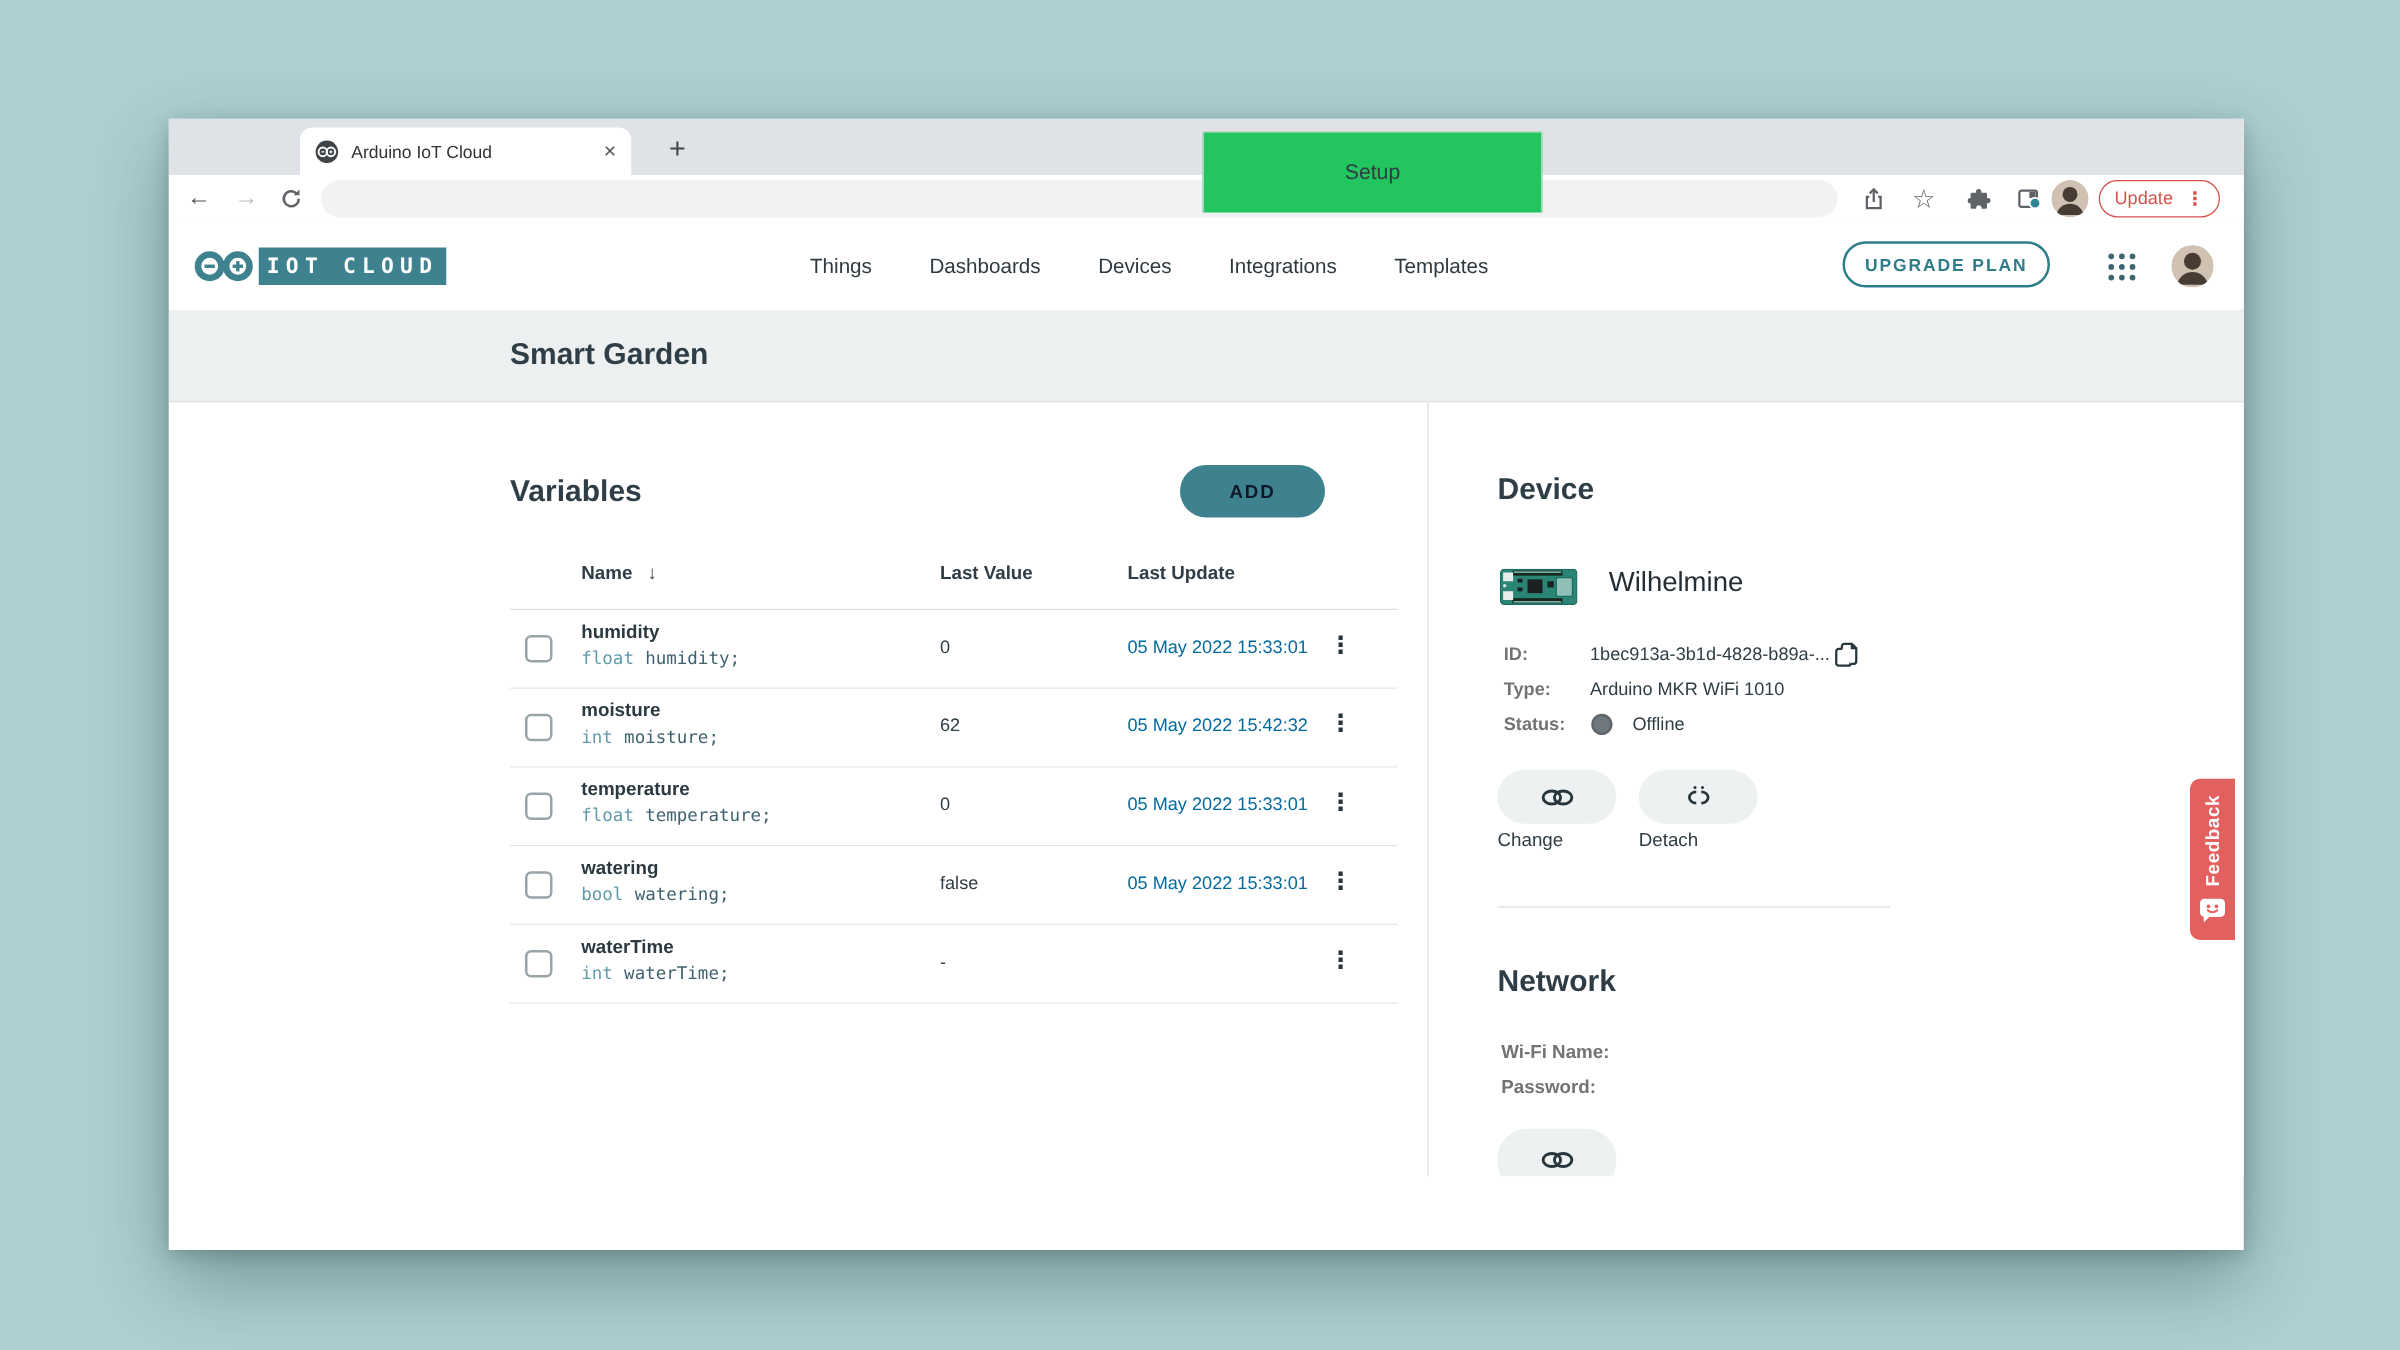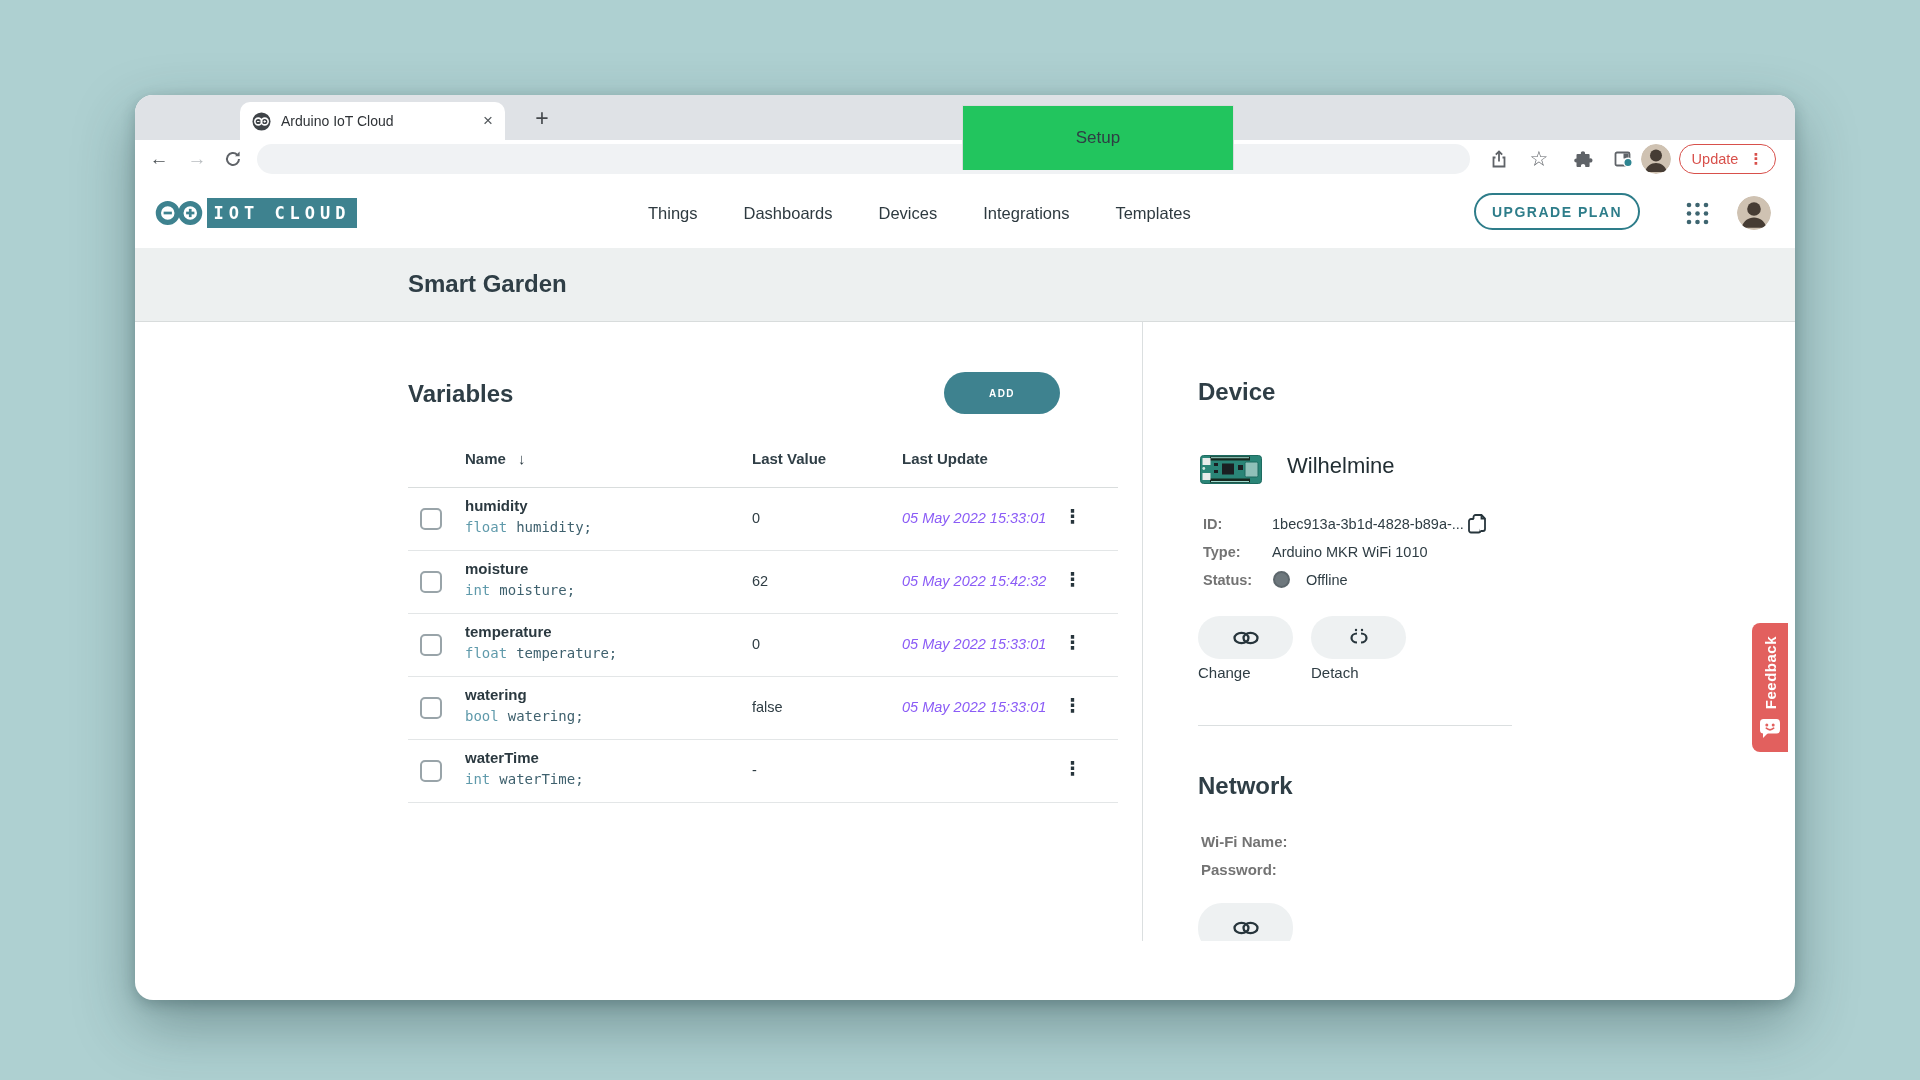--- a/index.html
+++ b/index.html
@@ -1,20 +1,20 @@
 <!DOCTYPE html>
 <html><head>
 <meta charset="utf-8">
 <style>
   html,body{margin:0;padding:0;}
   body{font-family:"Liberation Sans","DejaVu Sans",sans-serif;}
   .stage{position:relative;width:1920px;height:1080px;background:#aed0d1;overflow:hidden;}
   .abs{position:absolute;}
   .window{position:absolute;left:135px;top:95px;width:1660px;height:905px;background:#fff;
-    border-radius:18px;box-shadow:0 24px 60px rgba(23,52,54,.38),0 4px 14px rgba(23,52,54,.25);overflow:hidden;}
+    border-radius:0;box-shadow:0 24px 60px rgba(23,52,54,.38),0 4px 14px rgba(23,52,54,.25);overflow:hidden;}
   
   .tabstrip{position:absolute;left:0;top:0;width:100%;height:45px;background:#dfe2e6;}
   .light{position:absolute;top:10px;width:16px;height:16px;border-radius:50%;}
   .btab{position:absolute;left:105px;top:7px;width:265px;height:38px;background:#fff;
     border-radius:10px 10px 0 0;display:flex;align-items:center;padding:0 12px;box-sizing:border-box;}
   .btab-title{font-size:14px;color:#2f3337;margin-left:10px;flex:1;}
   .tclose{color:#53585c;font-size:17px;cursor:pointer;}
   .newtab{position:absolute;left:392px;top:8px;width:30px;height:30px;display:flex;align-items:center;justify-content:center;
     font-size:23px;color:#44484c;}
   .urlrow{position:absolute;left:0;top:45px;width:100%;height:38px;background:#fff;border-bottom:1px solid #eceeef;}
@@ -41,34 +41,34 @@
   .thing-title{position:absolute;left:273px;top:22px;font-size:24px;font-weight:bold;color:#2f3e46;}
   .ttab{position:absolute;top:10px;height:64px;display:flex;align-items:center;justify-content:center;gap:10px;
     font-size:17px;color:#2f3d44;box-sizing:border-box;border:1px solid #d8dcdc;cursor:pointer;}
   .ttab.active{left:827px;width:272px;background:#22c55e;border-bottom:none;height:65px;z-index:3;}
   .ttab.inactive{left:1099px;width:278px;background:#f4f5f5;}
   .badge{min-width:38px;height:24px;border-radius:12px;background:#e05f5e;color:#fff;font-size:13px;font-weight:bold;
     display:flex;align-items:center;justify-content:center;}
   
   .content{position:absolute;left:0;top:227px;width:100%;height:619px;background:#fff;overflow:hidden;}
   .h2{font-size:24px;font-weight:bold;color:#2f3e46;}
-  .addbtn{position:absolute;left:809px;top:50px;width:116px;height:42px;border-radius:21px;background:#3e828f;color:#ffffff;
-    font-weight:bold;font-size:10px;letter-spacing:1.5px;display:flex;align-items:center;justify-content:center;cursor:pointer;}
+  .addbtn{position:absolute;left:809px;top:50px;width:116px;height:42px;border-radius:21px;background:#3e828f;color:#0f172a;
+    font-weight:bold;font-size:15px;letter-spacing:1.5px;display:flex;align-items:center;justify-content:center;cursor:pointer;}
   .vtable{position:absolute;left:273px;top:0;width:710px;}
   .thead{position:absolute;left:0;top:128px;width:710px;height:37px;border-bottom:1px solid #d9dddd;
     font-size:15px;font-weight:bold;color:#2f3e46;}
   .vrow{position:absolute;left:0;width:710px;height:63px;border-bottom:1px solid #e3e6e7;}
   .checkbox{position:absolute;left:12px;top:21px;width:22px;height:22px;border:2px solid #99a4a9;border-radius:5px;
     background:#fff;box-sizing:border-box;cursor:pointer;}
   .vname{position:absolute;left:57px;top:10px;font-size:15px;font-weight:bold;color:#2b3940;}
   .vcode{margin-top:5px;font-family:"DejaVu Sans Mono",monospace;font-size:14px;font-weight:normal;}
   .ctype{color:#5f9aab;margin-right:9px;}
   .crest{color:#3f616e;}
   .vval{position:absolute;left:344px;top:23px;font-size:14.5px;color:#2f3d44;}
-  .vdate{position:absolute;left:494px;top:23px;font-size:14.5px;color:#8b5cf6;font-style:italic;}
+  .vdate{position:absolute;left:494px;top:23px;font-size:14.5px;color:#0369a1;}
   .kebab{position:absolute;left:655px;top:19px;font-size:19px;font-weight:bold;color:#27353c;cursor:pointer;line-height:1.2;}
   .vdivider{position:absolute;left:1007px;top:0;width:1px;height:619px;background:#dbdfe0;}
   
   .devlabel{font-size:14.5px;font-weight:bold;color:#737373;}
   .devval{font-size:14.5px;color:#2f3d44;}
   .pillbtn{position:absolute;width:95px;height:43px;border-radius:22px;background:#eef1f2;display:flex;
     align-items:center;justify-content:center;cursor:pointer;}
   .pill-label{position:absolute;font-size:15px;color:#2f3d44;width:95px;}
   .hdivider{position:absolute;left:1063px;top:403px;width:314px;height:1px;background:#dbdfe0;}
   .statusdot{position:absolute;width:17px;height:17px;border-radius:50%;background:#6e787d;border:2px solid #5d676c;box-sizing:border-box;}

